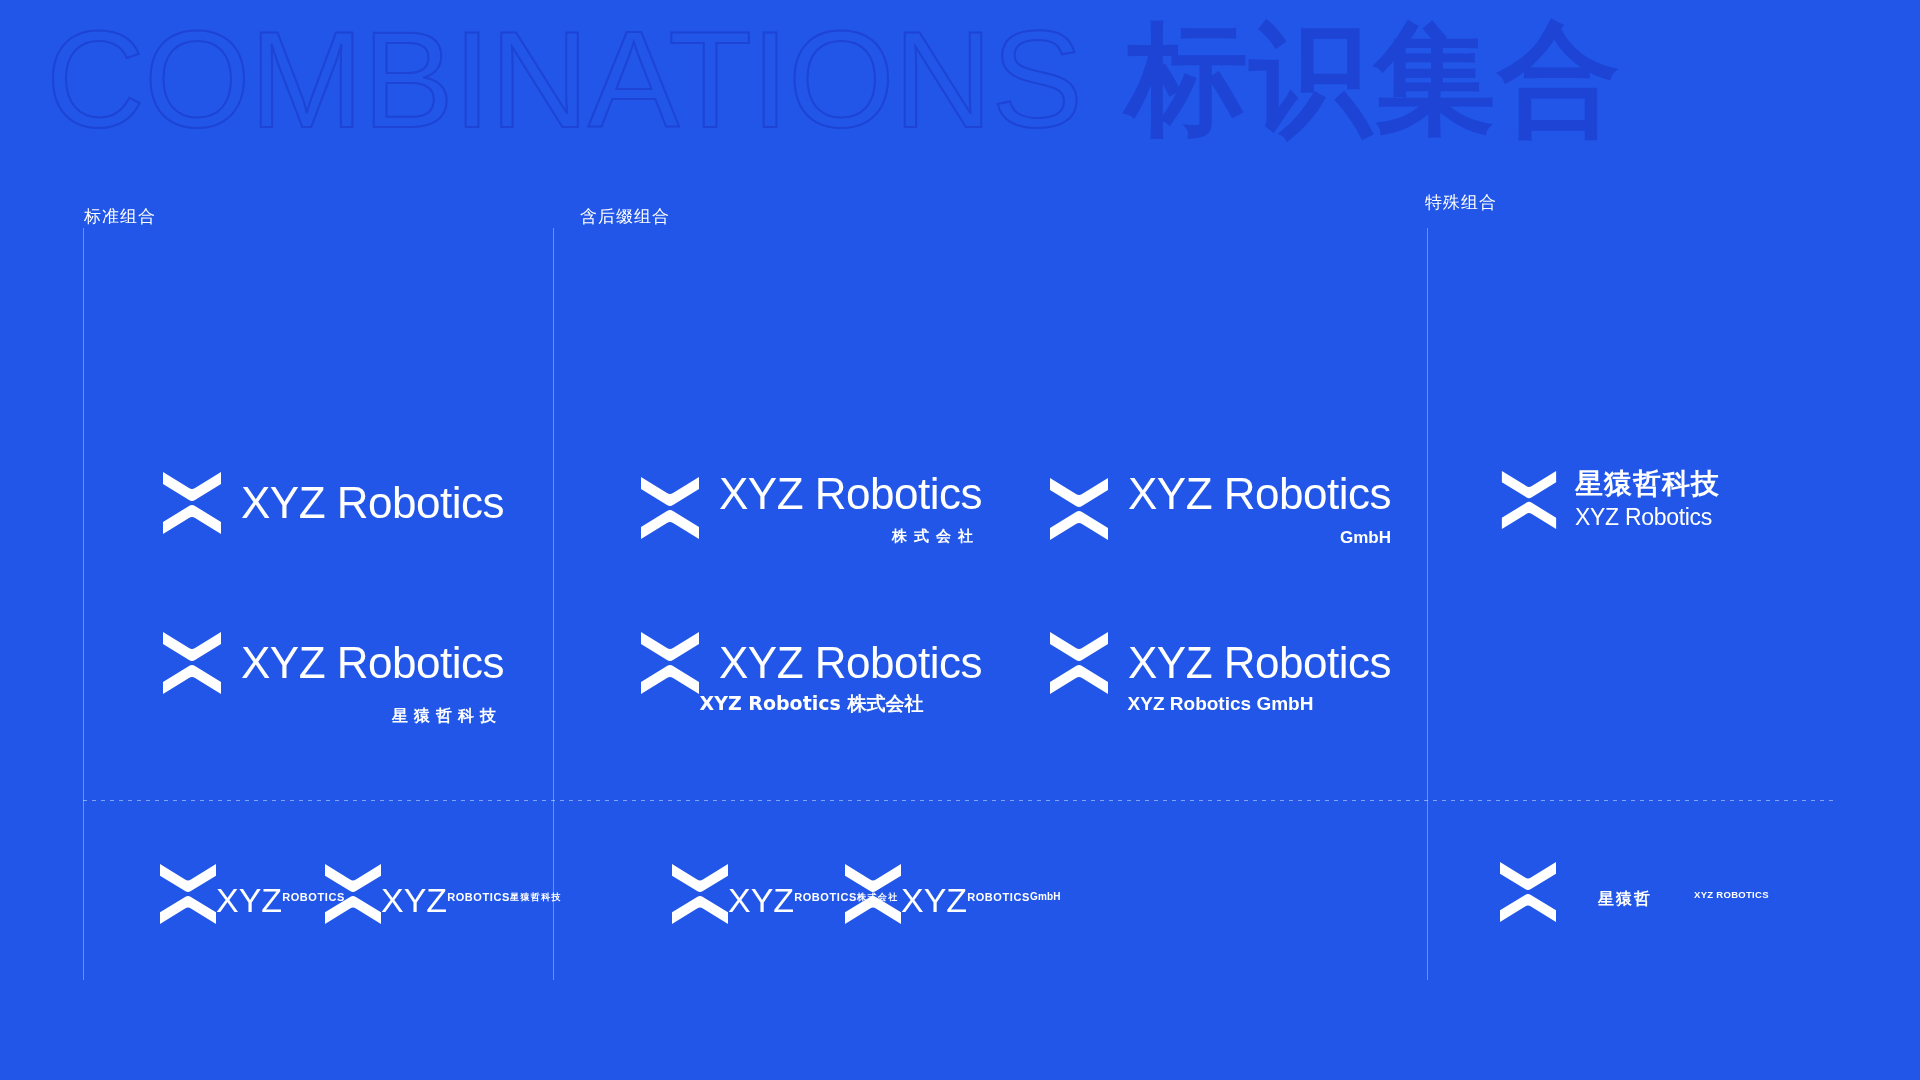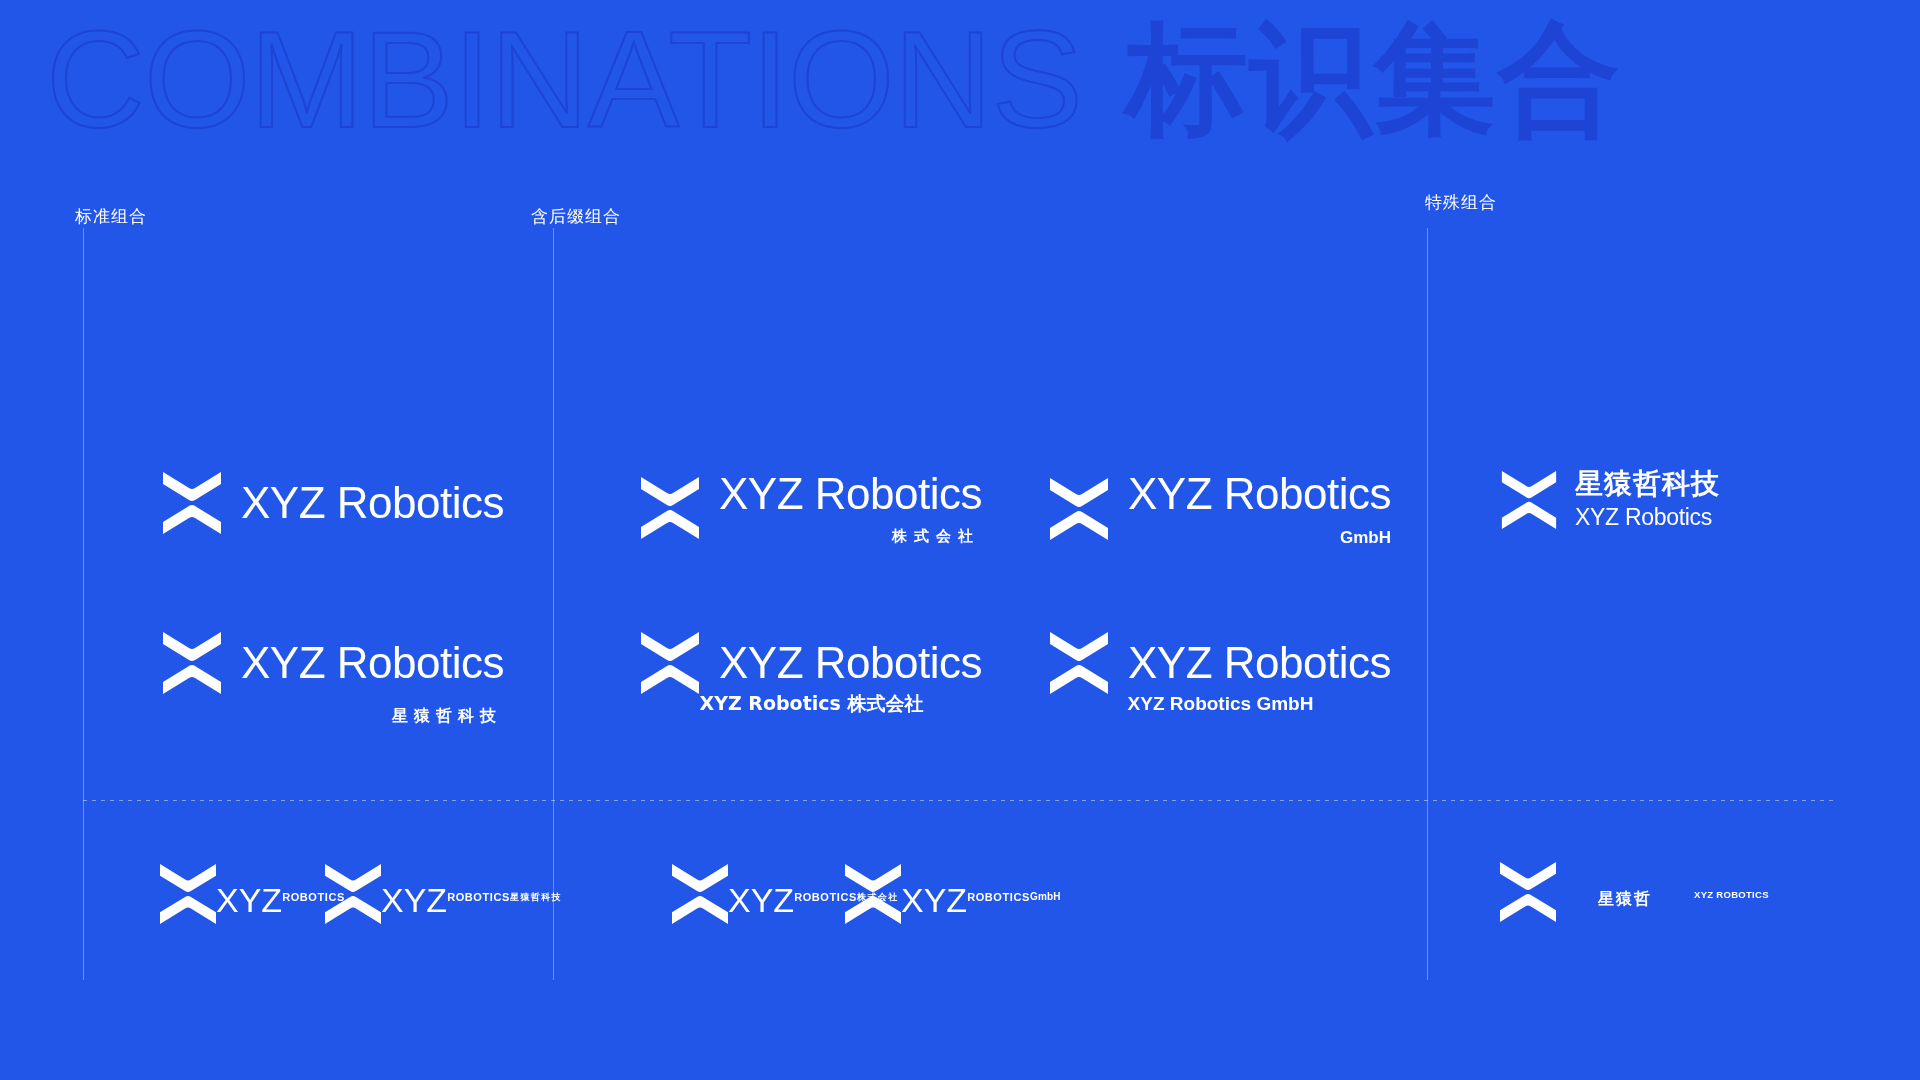--- a/index.html
+++ b/index.html
@@ -43,22 +43,22 @@
 
   
   .sec-label {
     position:absolute;
     font-size:17px;
     color:#FFFFFF;
     letter-spacing:1px;
     white-space:nowrap;
     font-family:"DejaVu Sans", sans-serif;
   }
-  #lbl-standard { left:75px;   top:205px;text-align:right; }
-  #lbl-suffix   { left:531px;  top:205px; }
+  #lbl-standard { left:84px;   top:205px;text-align:right; }
+  #lbl-suffix   { left:580px;  top:205px; }
   #lbl-special  { left:1425px; top:191px; }
 
   
   .vrule {
     position:absolute; top:228px; width:1px; height:752px;
     background:rgba(255,255,255,0.34);
   }
   #vrule-1 { left:83px; }
   #vrule-2 { left:553px; }
   #vrule-3 { left:1427px; }

